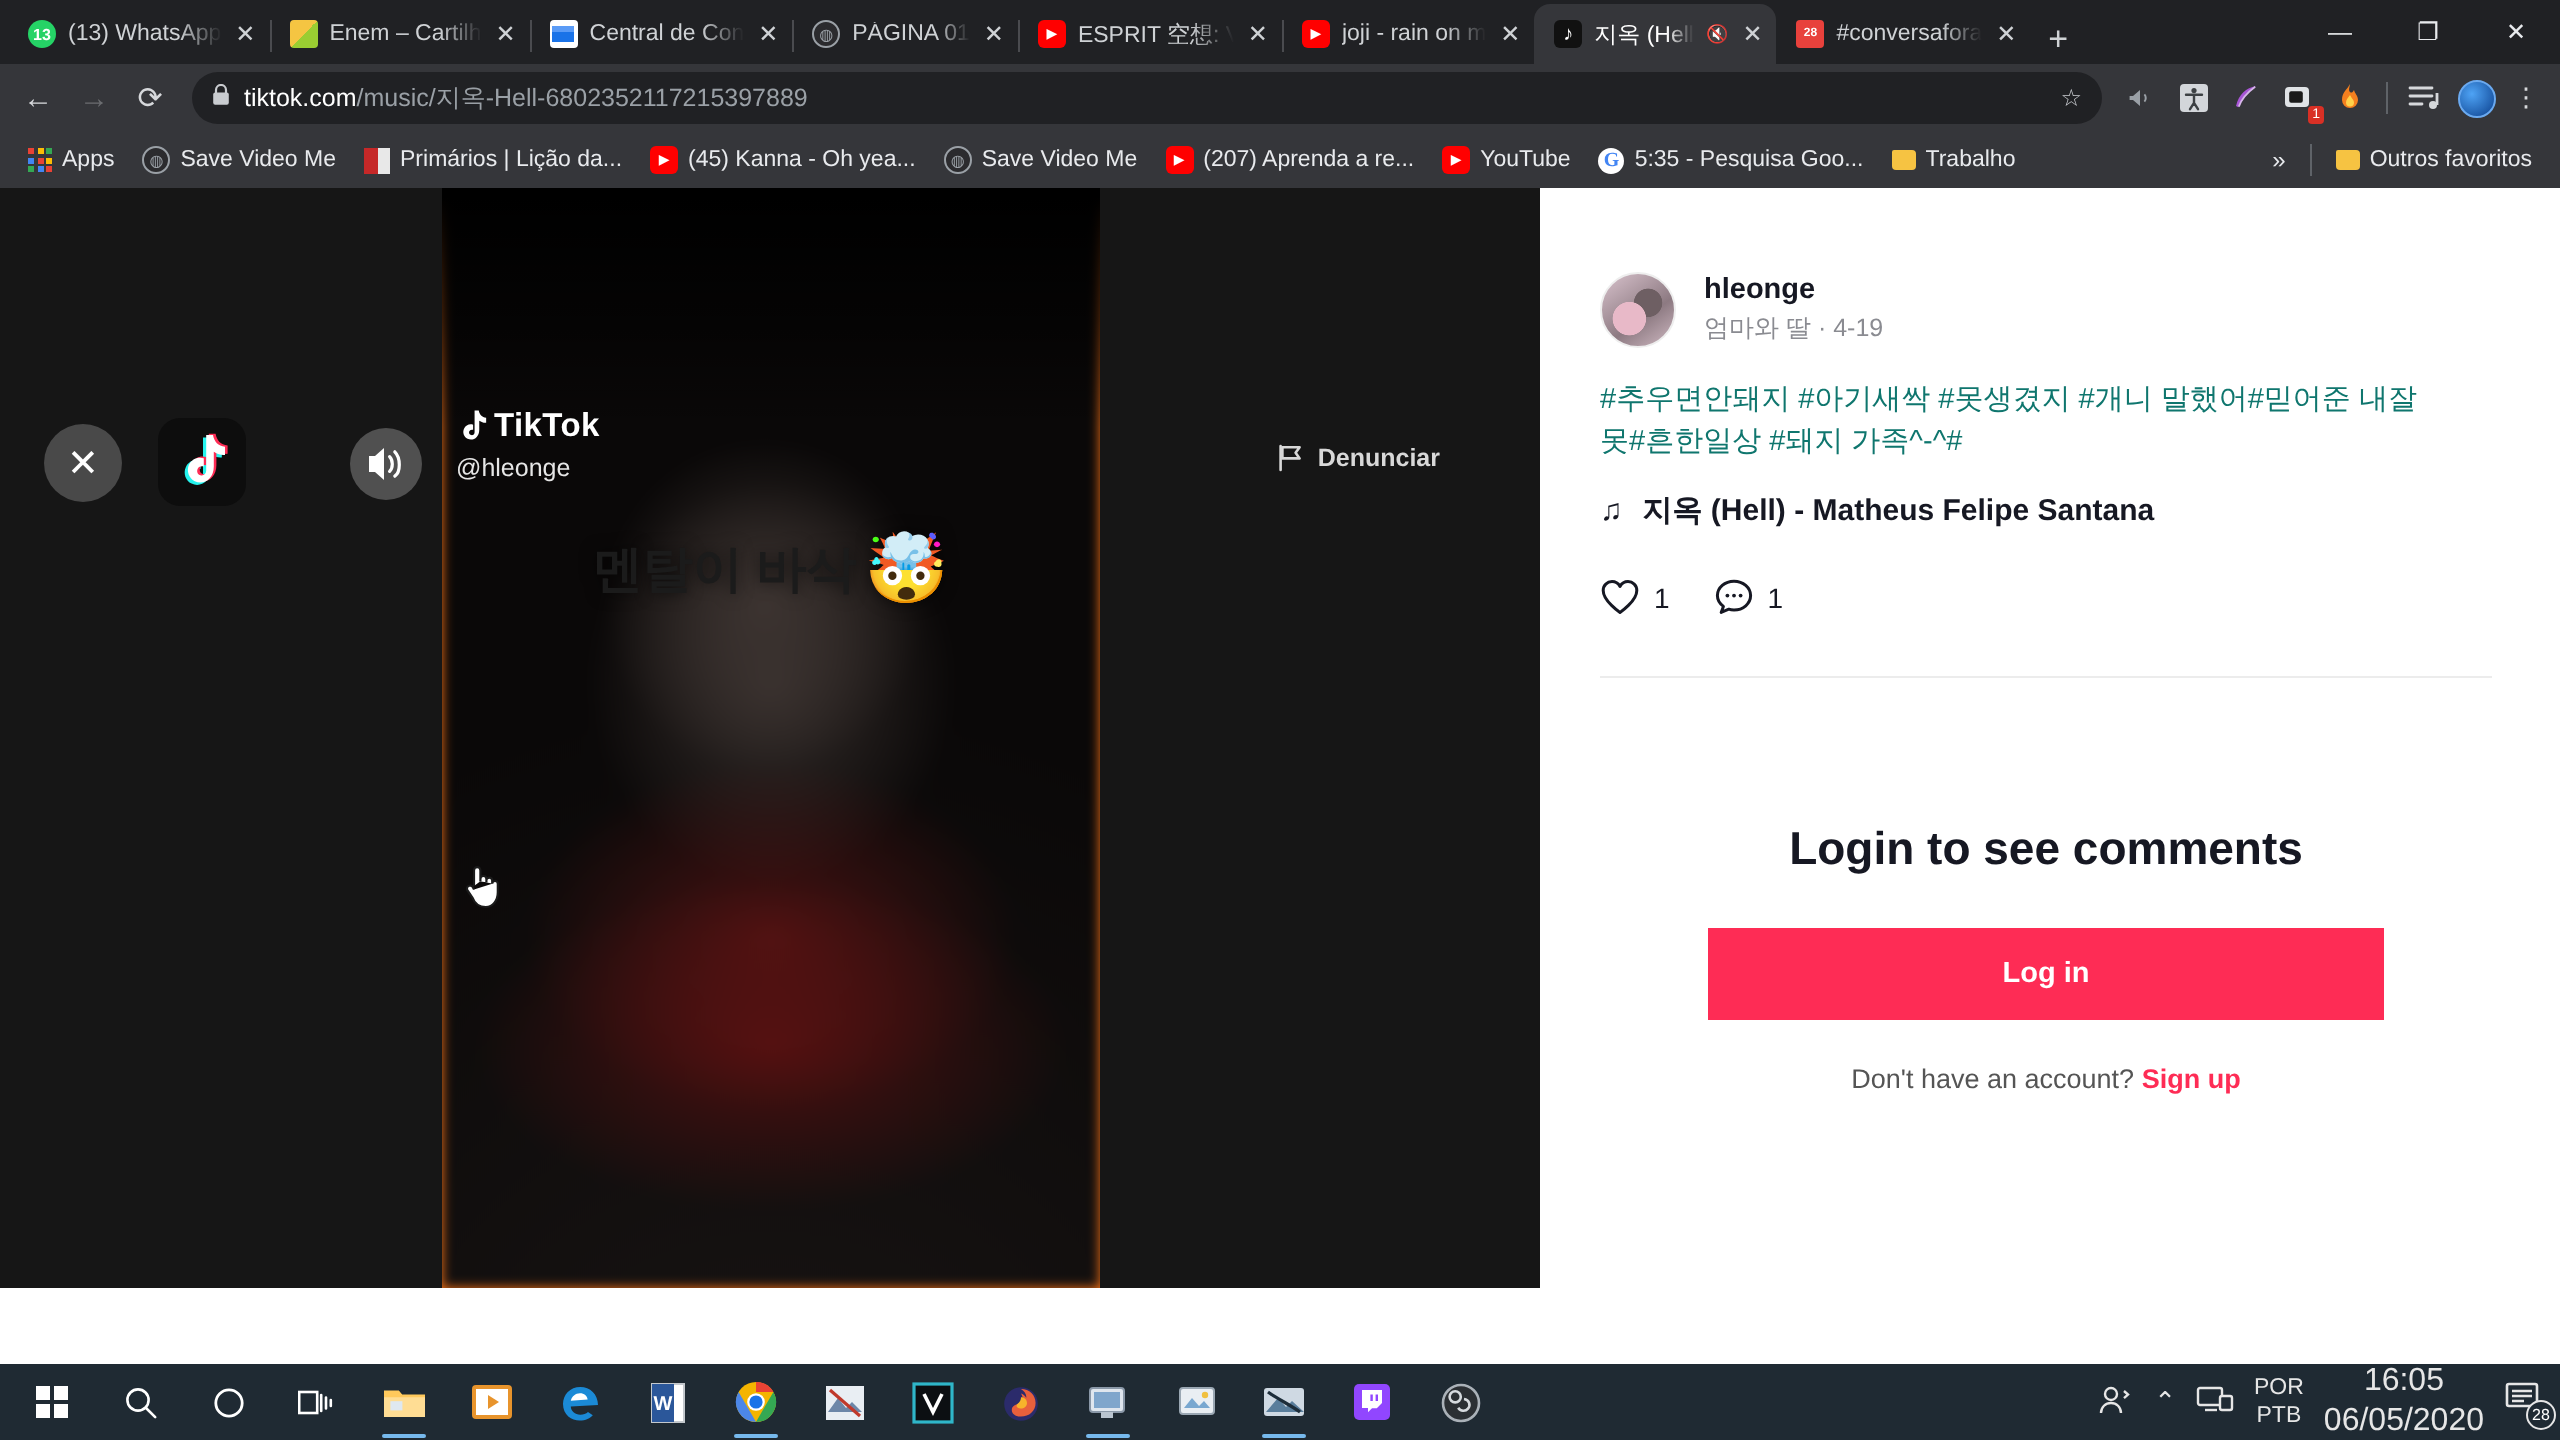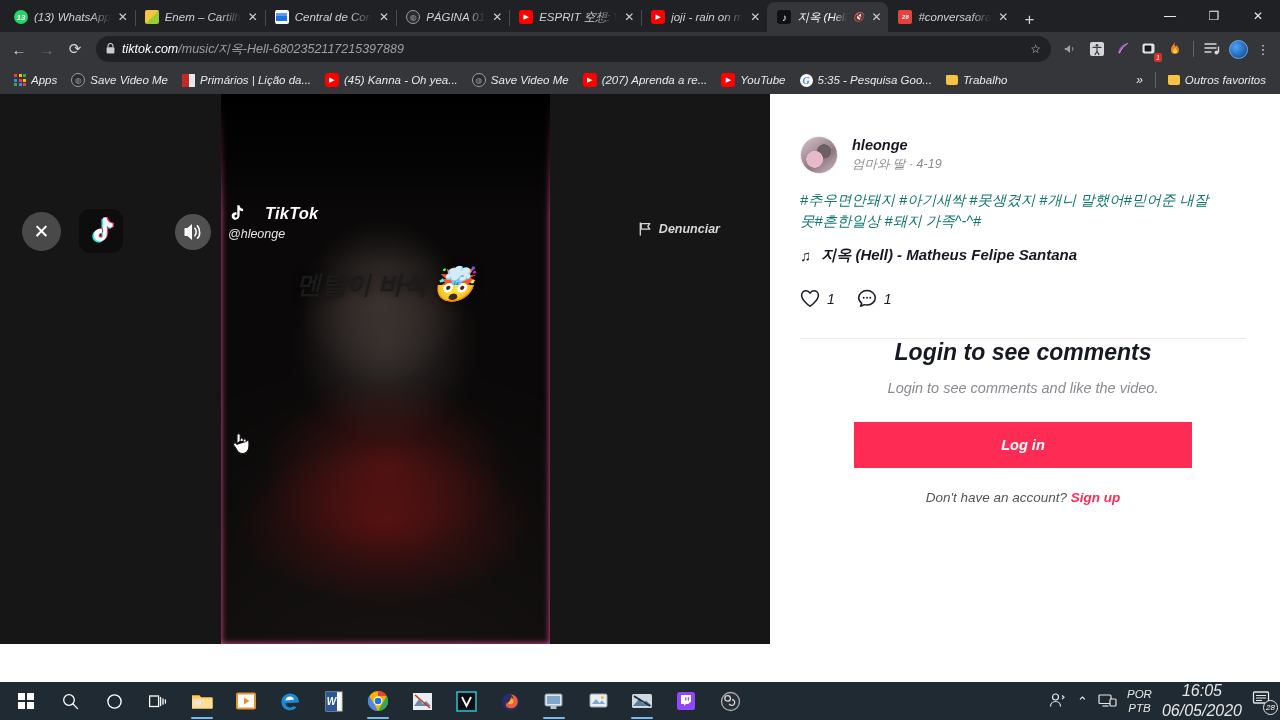--- a/index.html
+++ b/index.html
@@ -1,21 +1,21 @@
 <!DOCTYPE html>
 <html><head>
 <meta charset="utf-8">
 <style>
   * { box-sizing: border-box; margin: 0; padding: 0; }
   html, body {
     width: 1280px; height: 720px; overflow: hidden;
     font-family: "Liberation Sans", "DejaVu Sans", sans-serif;
     background: #000;
   }
-  #root { position: relative; width: 1280px; height: 720px; font-style: italic; }
+  #root { position: relative; width: 1280px; height: 720px; }
 
   
   .browser { position: absolute; inset: 0 0 38px 0; background: #fff; }
 
   
   .tabstrip {
     height: 32px; background: #202124; display: flex; align-items: flex-end;
     padding-left: 4px; position: relative;
   }
   .tab {
@@ -97,21 +97,21 @@
   .fav-prim i{width:50%;height:100%;display:block;background:#c62828;}
   .fav-prim i:last-child{background:#e8e8e8;}
   .chev { margin-left:auto; color:#e8eaed; font-size:12px; padding:0 6px; }
   .bm-sep { width:1px;height:16px;background:#5f6368;margin:0 4px; flex:0 0 auto;}
 
   
   .page { position:absolute; left:0; right:0; top:94px; bottom:38px; display:flex; background:#fff; }
   .video-pane { position:relative; width:770px; background:#161616; overflow:hidden; }
   .video-frame {
     position:absolute; left:221px; top:0; width:329px; height:100%;
-    background:#ec4899; overflow:hidden;
+    background:#f97316; overflow:hidden;
   }
   
   .vid-img { position:absolute; inset:0;
     background:
       radial-gradient(ellipse 52% 22% at 50% 68%, rgba(120,22,22,.55), rgba(0,0,0,0) 72%),
       radial-gradient(ellipse 60% 20% at 50% 78%, rgba(96,16,16,.75), rgba(0,0,0,0) 75%),
       radial-gradient(ellipse 40% 26% at 50% 45%, rgba(62,53,50,.85), rgba(0,0,0,0) 70%),
       radial-gradient(ellipse 34% 21% at 49% 38%, rgba(74,64,60,.75), rgba(0,0,0,0) 72%),
       radial-gradient(circle at 50% 120%, rgba(40,34,32,.5), rgba(0,0,0,0) 60%),
       #0a0808;
@@ -135,21 +135,21 @@
     position:absolute; left:79px; top:115px; width:44px; height:44px; border-radius:11px;
     background:#0d0d0d; display:flex; align-items:center; justify-content:center;
     font-size:27px; color:#fff; line-height:1;
   }
   .pv-volume {
     position:absolute; left:175px; top:120px; width:36px; height:36px; border-radius:50%;
     background:rgba(255,255,255,.25); display:flex; align-items:center; justify-content:center;
     color:#fff;
   }
   .pv-brand { position:absolute; left:228px; top:110px; color:#fff; }
-  .pv-brand .bn { display:flex; align-items:center; gap:21px; font-size:16.5px; font-weight:bold; letter-spacing:.2px;}
+  .pv-brand .bn { display:flex; align-items:center; gap:3px; font-size:16.5px; font-weight:bold; letter-spacing:.2px;}
   .pv-brand .bu { font-size:12.5px; color:#e6e6e6; margin-top:4px; }
   .pv-report {
     position:absolute; right:50px; top:128px; display:flex; align-items:center; gap:7px;
     color:#d8d8d8; font-size:12.5px; font-weight:bold;
   }
   .cursor-hand { position:absolute; left:231px; top:337px; width:20px; height:24px; }
 
   
   .info-pane { flex:1 1 auto; background:#fff; padding:42px 34px 0 30px; position:relative; }
   .author-row { display:flex; align-items:flex-start; gap:14px; }
@@ -165,21 +165,21 @@
   .caption-text { margin-top:16px; font-size:14.5px; line-height:1.45; color:#0f766e; font-weight:500;
                   max-width:420px; }
   .music-row { margin-top:14px; display:flex; align-items:center; gap:10px;
                font-size:15px; font-weight:bold; color:#161823; }
   .music-row .note { font-size:15px; }
   .stats-row { margin-top:24px; display:flex; align-items:center; gap:22px;
                font-size:14px; color:#161823; }
   .stat { display:flex; align-items:center; gap:7px; }
   .divider { margin-top:30px; height:1px; background:#ececec; }
 
-  .login-block { text-align:center; }
+  .login-block { text-align:center; margin-top:72px; }
   .login-title { font-size:23px; font-weight:bold; color:#161823; }
   .login-sub { font-size:14.5px; color:#8a8b91; margin-top:14px; }
   .login-btn { margin:26px auto 0; width:338px; height:46px; background:#fe2c55; color:#fff;
                display:flex;align-items:center;justify-content:center;
                font-size:14.5px; font-weight:bold; }
   .signup-line { margin-top:22px; font-size:13.5px; color:#555; }
   .signup-line a { color:#fe2c55; font-weight:bold; text-decoration:none; }
 
   
   .taskbar { position:absolute; left:0; right:0; bottom:0; height:38px; background:#1f2a33;
@@ -474,21 +474,20 @@
                 <circle cx="13.3" cy="8.8" r=".95" fill="#161823"></circle>
             </svg>
             <span>1</span>
           </div>
         </div>
 
         <div class="divider"></div>
 
         <div class="login-block">
           <div class="login-title">Login to see comments</div>
-          <div class="login-sub">Login to see comments and like the video.</div>
           <div class="login-btn">Log in</div>
           <div class="signup-line">
             <span>Don't have an account?</span>
             <a href="#">Sign up</a>
           </div>
         </div>
       </div>
     </div>
   </div>
 

